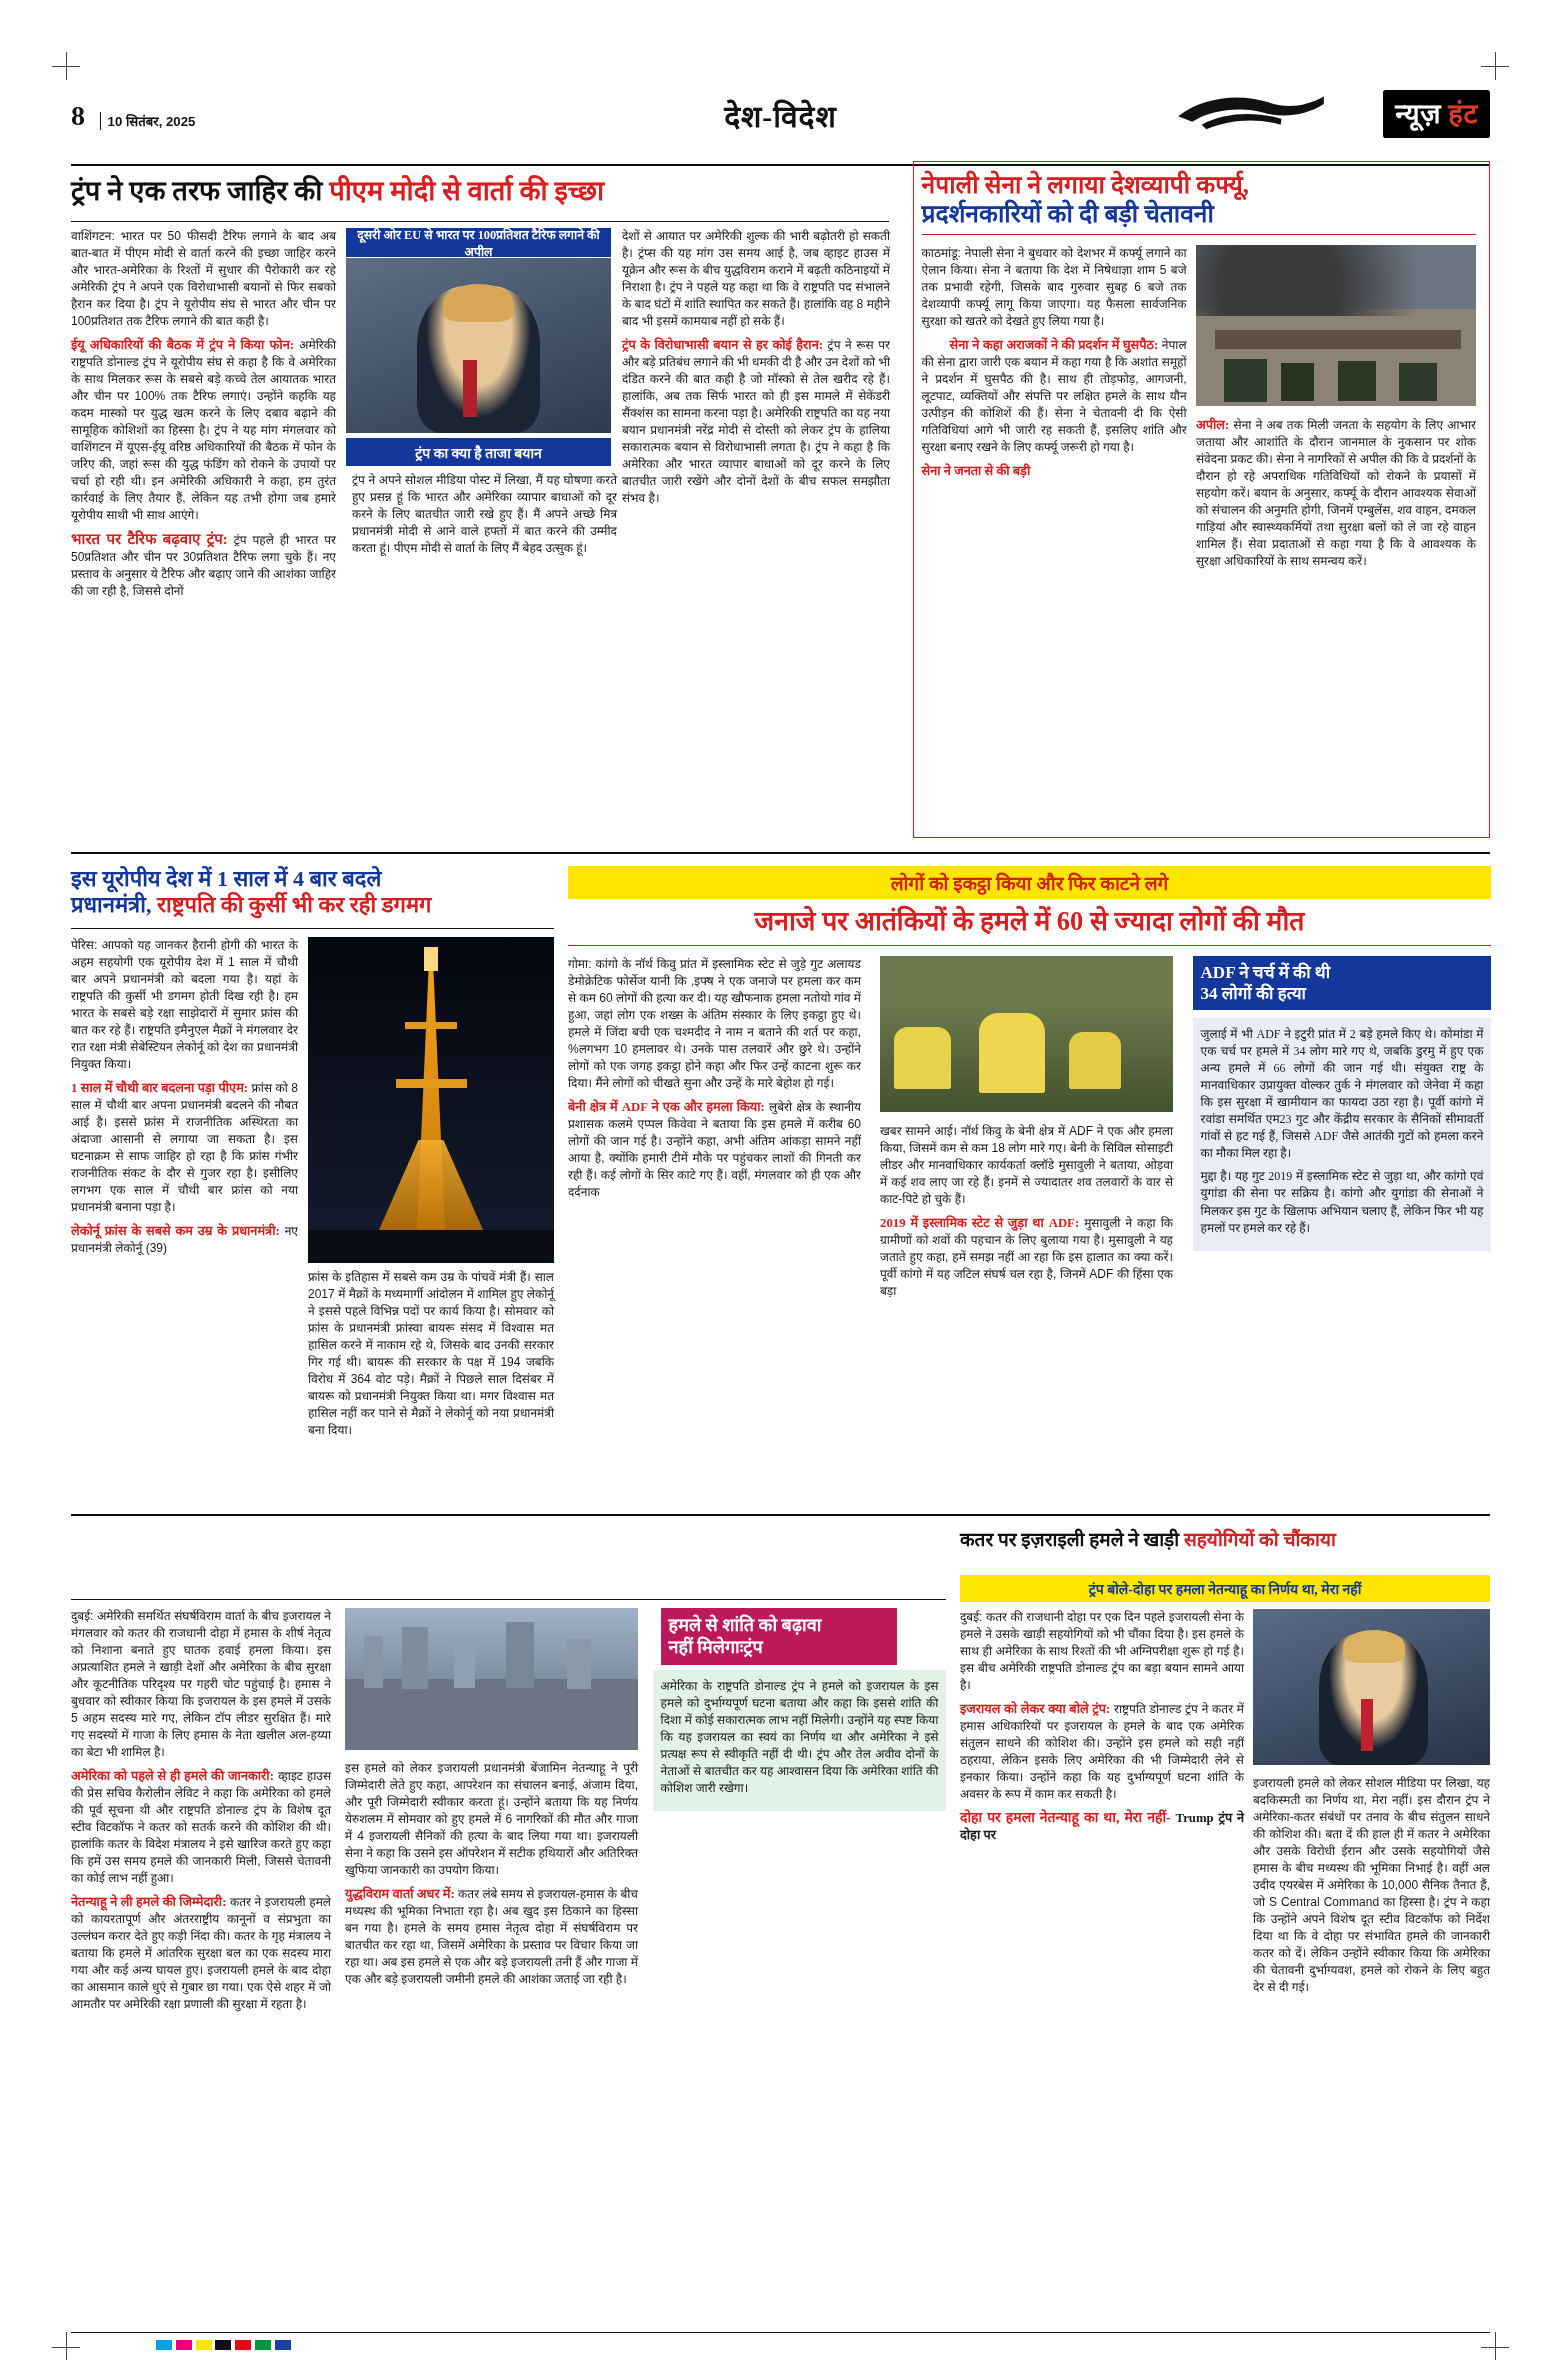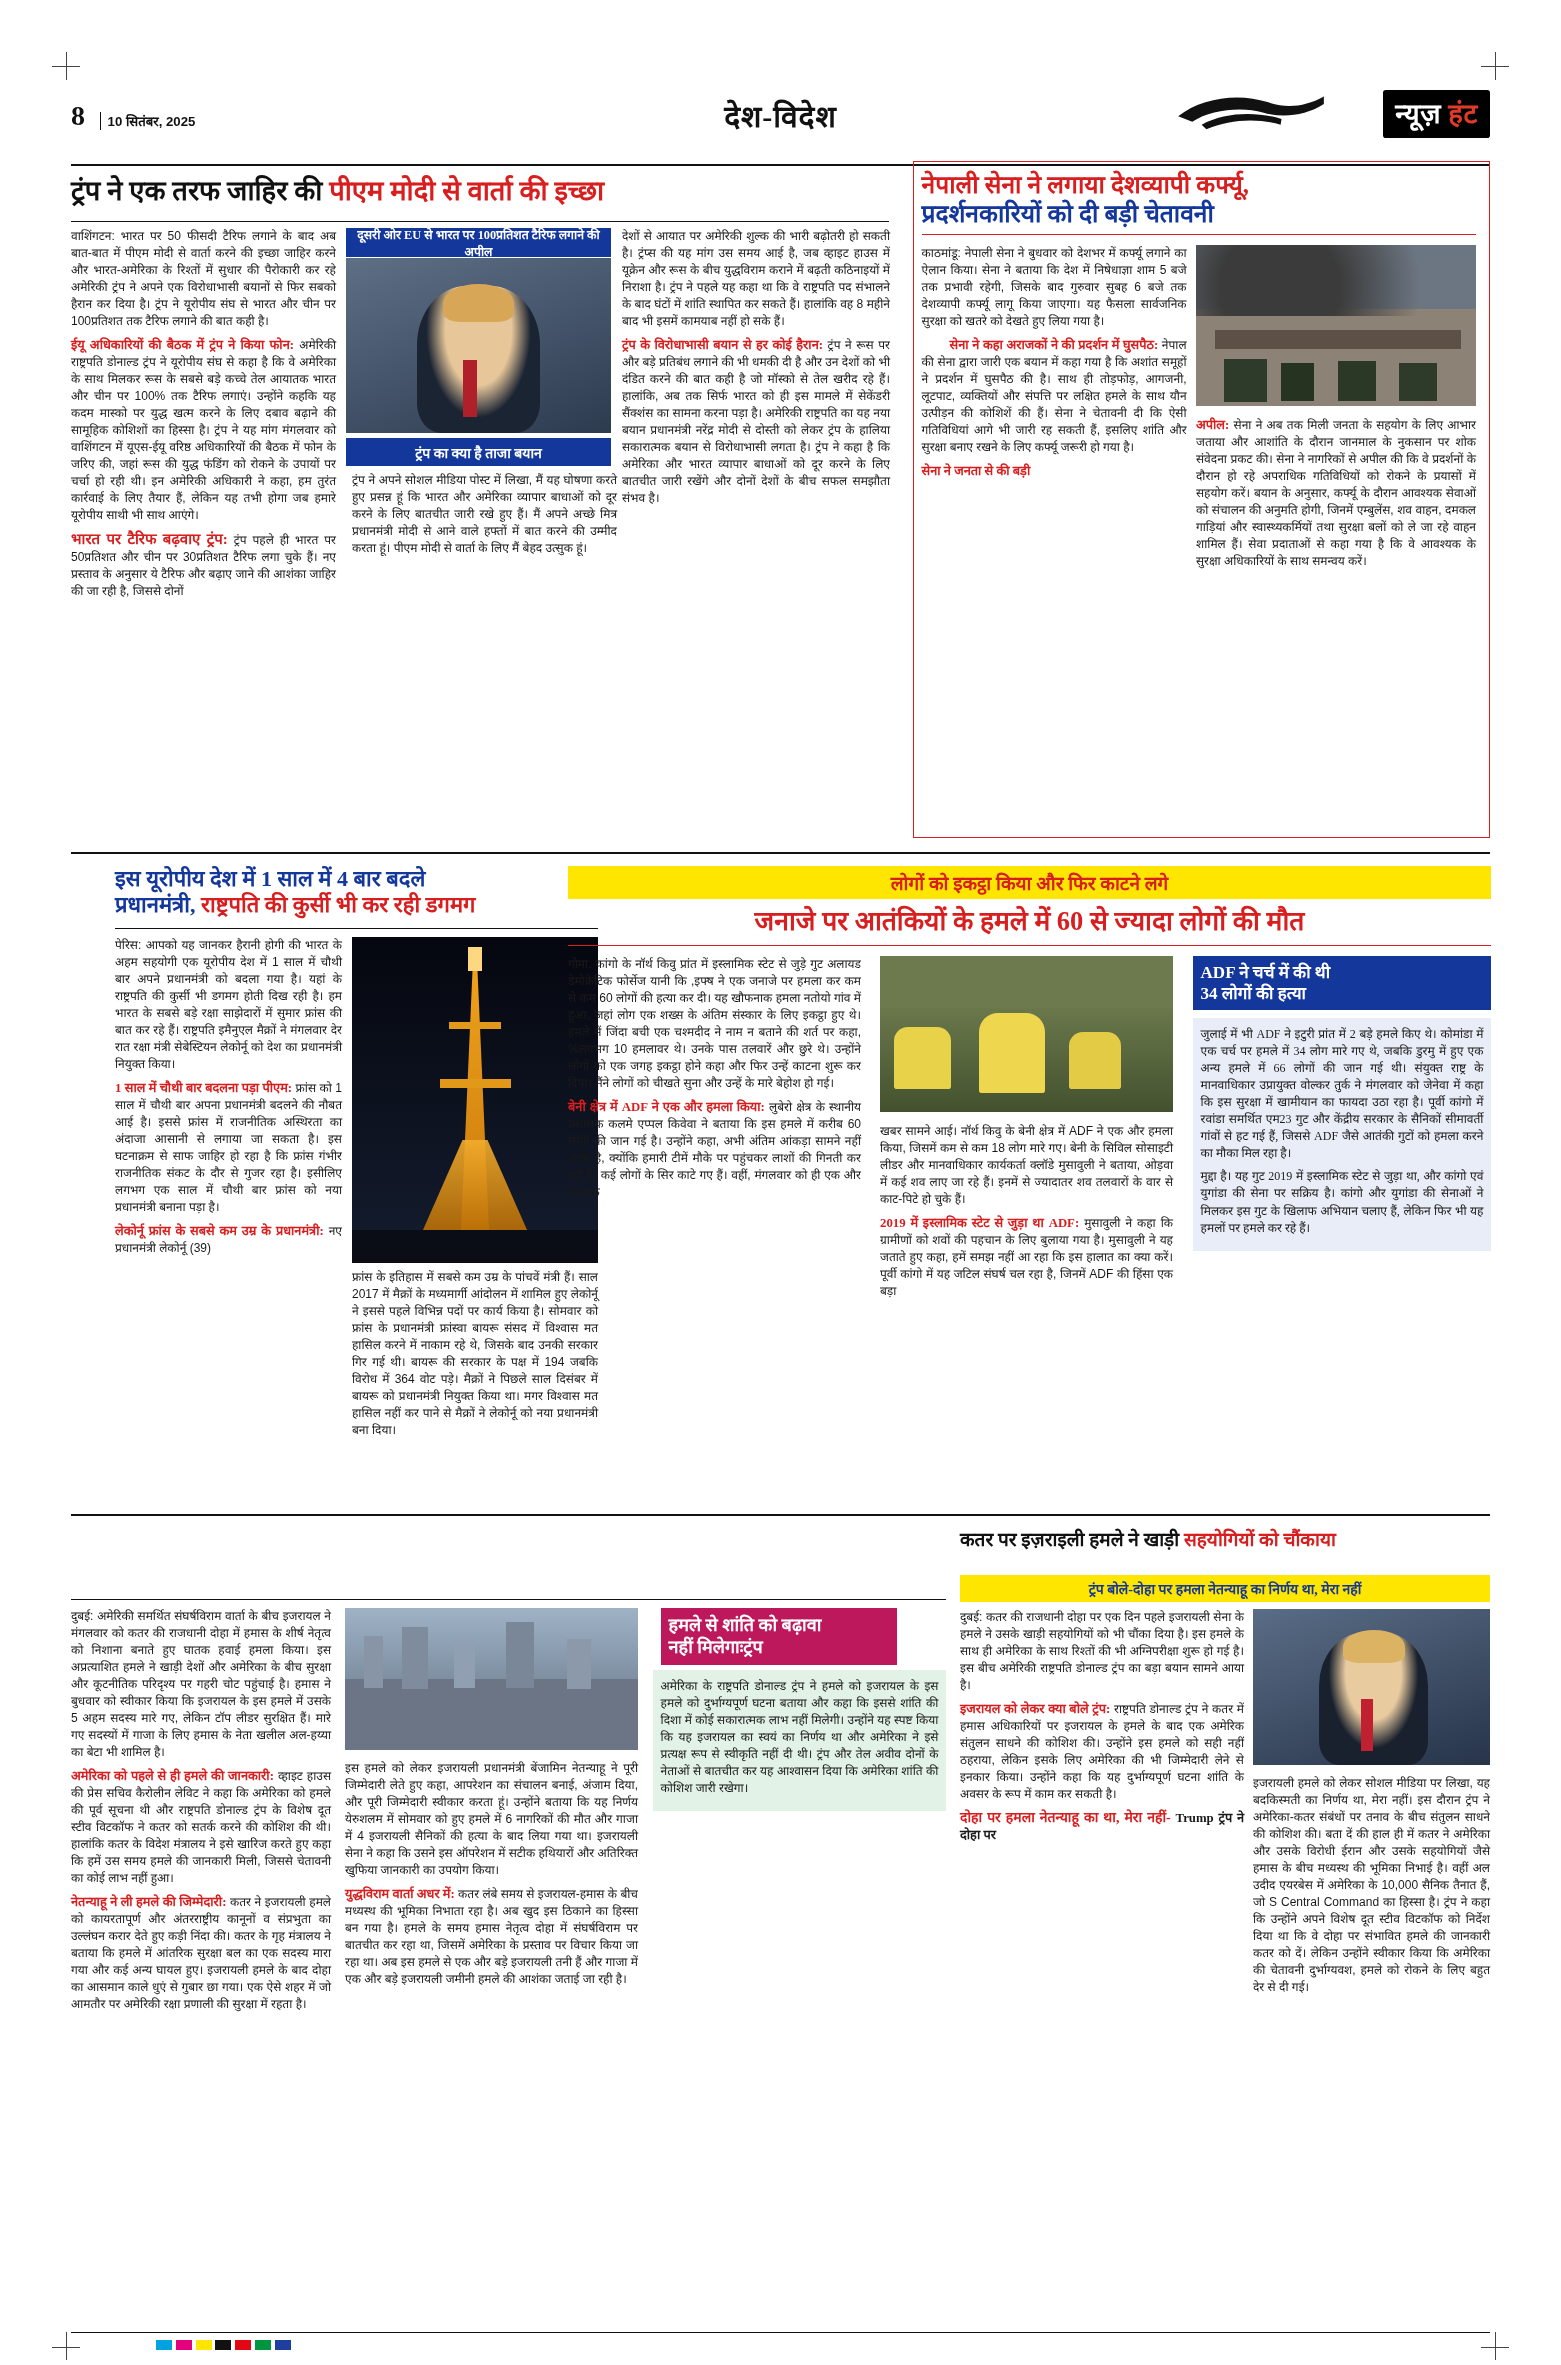--- a/index.html
+++ b/index.html
@@ -190,21 +190,21 @@
     <div class="body-col" style="position:absolute; left:282px; top:255px; width:280px;">
       <p>
         <span class="sub-h red" style="font-size:12.8px;">अपील:</span>
         <span>सेना ने अब तक मिली जनता के सहयोग के लिए आभार जताया और आशांति के दौरान जानमाल के नुकसान पर शोक संवेदना प्रकट की। सेना ने नागरिकों से अपील की कि वे प्रदर्शनों के दौरान हो रहे अपराधिक गतिविधियों को रोकने के प्रयासों में सहयोग करें। बयान के अनुसार, कर्फ्यू के दौरान आवश्यक सेवाओं को संचालन की अनुमति होगी, जिनमें एम्बुलेंस, शव वाहन, दमकल गाड़ियां और स्वास्थ्यकर्मियों तथा सुरक्षा बलों को ले जा रहे वाहन शामिल हैं। सेवा प्रदाताओं से कहा गया है कि वे आवश्यक के सुरक्षा अधिकारियों के साथ समन्वय करें।</span>
       </p>
     </div>
   </div>
 
   <div class="rule" style="left:71px; top:852px; width:1419px; height:1.9px;"></div>
 
-  <div class="box" style="left:71px; top:866px; width:483px; height:634px;margin-left:44px;">
+  <div class="box" style="left:71px; top:866px; width:483px; height:634px;">
     <div class="hl" style="font-size:22px; line-height:1.2;">
       <div class="blue">इस यूरोपीय देश में 1 साल में 4 बार बदले</div>
       <div>
         <span class="blue">प्रधानमंत्री, </span><span class="red">राष्ट्रपति की कुर्सी भी कर रही डगमग</span>
       </div>
     </div>
     <div class="rule" style="left:0; top:62px; width:483px; height:1.4px;"></div>
 
     <div class="imgph" style="left:237px; top:71px; width:246px; height:326px; background:linear-gradient(180deg,#05070f,#141c2e);">
       <div style="position:absolute;left:109px;top:28px;width:28px;height:265px;background:linear-gradient(180deg,#f0a21c,#c9790b);clip-path:polygon(42% 0,58% 0,100% 100%,0 100%);"></div>
@@ -212,21 +212,21 @@
       <div style="position:absolute;left:88px;top:142px;width:71px;height:8.5px;background:#e2991a;"></div>
       <div style="position:absolute;left:97px;top:85px;width:52px;height:6.6px;background:#e2991a;"></div>
       <div style="position:absolute;left:116px;top:9.5px;width:14px;height:24px;background:#ffd780;"></div>
       <div style="position:absolute;left:0;top:293px;width:246px;height:33px;background:#0a0d16;"></div>
     </div>
 
     <div class="body-col" style="position:absolute; left:0; top:71px; width:227px;">
       <p>पेरिस: आपको यह जानकर हैरानी होगी की भारत के अहम सहयोगी एक यूरोपीय देश में 1 साल में चौथी बार अपने प्रधानमंत्री को बदला गया है। यहां के राष्ट्रपति की कुर्सी भी डगमग होती दिख रही है। हम भारत के सबसे बड़े रक्षा साझेदारों में सुमार फ्रांस की बात कर रहे हैं। राष्ट्रपति इमैनुएल मैक्रों ने मंगलवार देर रात रक्षा मंत्री सेबेस्टियन लेकोर्नू को देश का प्रधानमंत्री नियुक्त किया।</p>
       <p>
         <span class="sub-h red" style="font-size:12.8px;">1 साल में चौथी बार बदलना पड़ा पीएम:</span>
-        <span>फ्रांस को 1 साल में चौथी बार अपना प्रधानमंत्री बदलने की नौबत आई है। इससे फ्रांस में राजनीतिक अस्थिरता का अंदाजा आसानी से लगाया जा सकता है। इस घटनाक्रम से साफ जाहिर हो रहा है कि फ्रांस गंभीर राजनीतिक संकट के दौर से गुजर रहा है। इसीलिए लगभग एक साल में चौथी बार फ्रांस को नया प्रधानमंत्री बनाना पड़ा है।</span>
+        <span>फ्रांस को 8 साल में चौथी बार अपना प्रधानमंत्री बदलने की नौबत आई है। इससे फ्रांस में राजनीतिक अस्थिरता का अंदाजा आसानी से लगाया जा सकता है। इस घटनाक्रम से साफ जाहिर हो रहा है कि फ्रांस गंभीर राजनीतिक संकट के दौर से गुजर रहा है। इसीलिए लगभग एक साल में चौथी बार फ्रांस को नया प्रधानमंत्री बनाना पड़ा है।</span>
       </p>
       <p>
         <span class="sub-h red" style="font-size:12.8px;">लेकोर्नू फ्रांस के सबसे कम उम्र के प्रधानमंत्री:</span>
         <span>नए प्रधानमंत्री लेकोर्नू (39)</span>
       </p>
     </div>
 
     <div class="body-col" style="position:absolute; left:237px; top:403px; width:246px;">
       <p>फ्रांस के इतिहास में सबसे कम उम्र के पांचवें मंत्री हैं। साल 2017 में मैक्रों के मध्यमार्गी आंदोलन में शामिल हुए लेकोर्नू ने इससे पहले विभिन्न पदों पर कार्य किया है। सोमवार को फ्रांस के प्रधानमंत्री फ्रांस्वा बायरू संसद में विश्वास मत हासिल करने में नाकाम रहे थे, जिसके बाद उनकी सरकार गिर गई थी। बायरू की सरकार के पक्ष में 194 जबकि विरोध में 364 वोट पड़े। मैक्रों ने पिछले साल दिसंबर में बायरू को प्रधानमंत्री नियुक्त किया था। मगर विश्वास मत हासिल नहीं कर पाने से मैक्रों ने लेकोर्नू को नया प्रधानमंत्री बना दिया।</p>
     </div>

